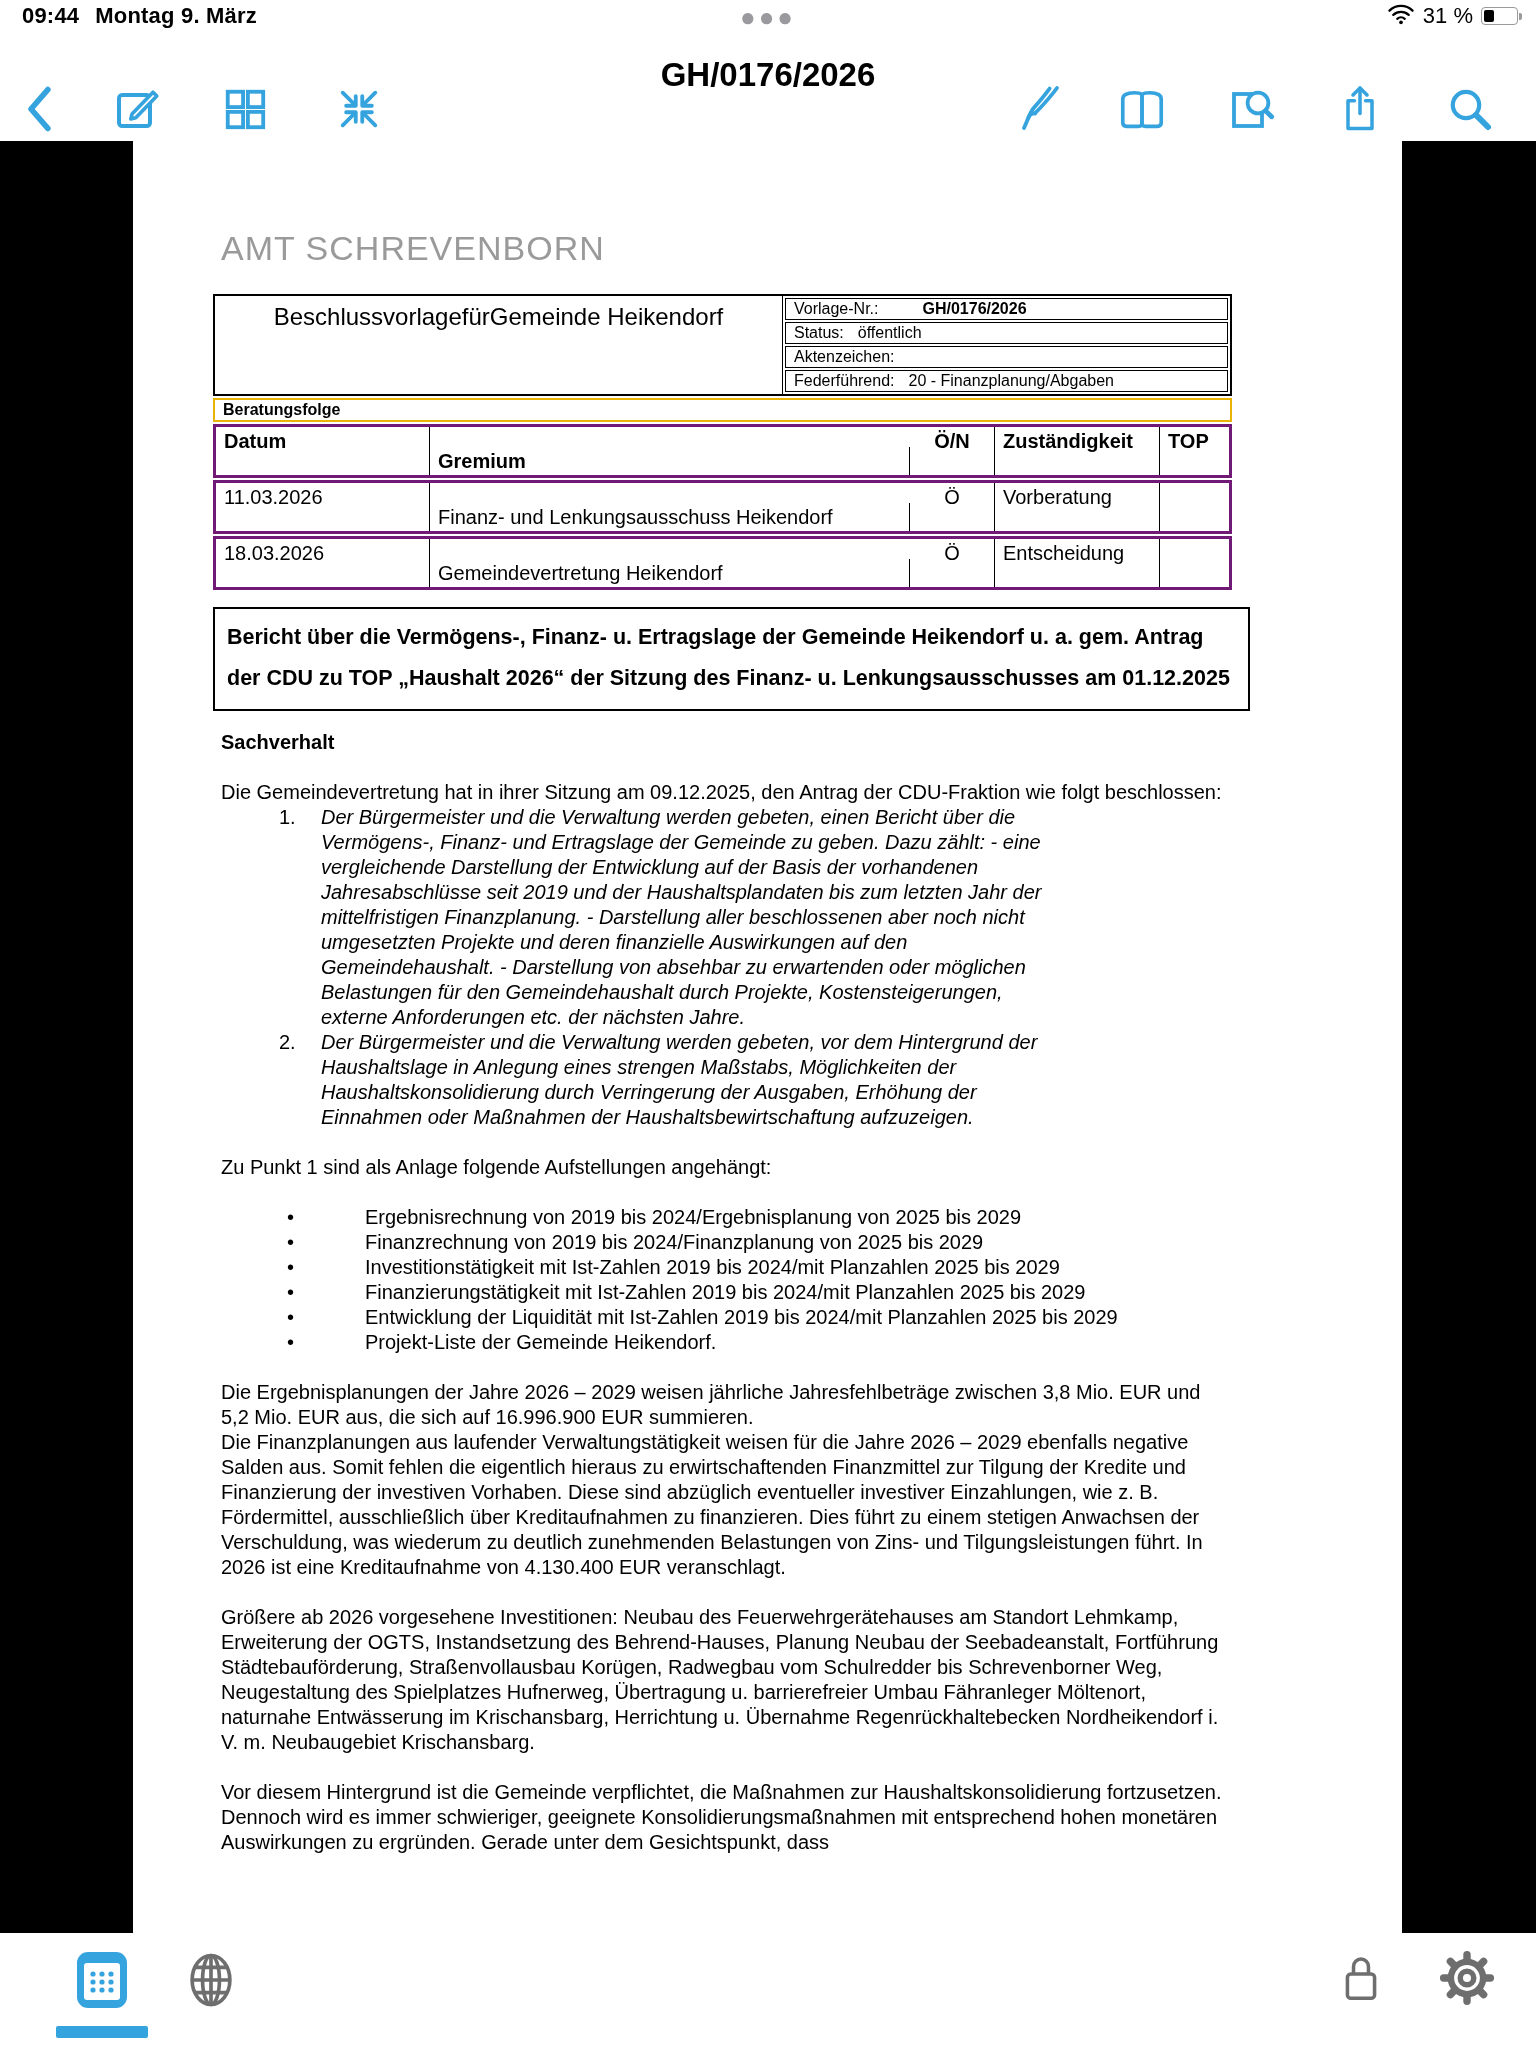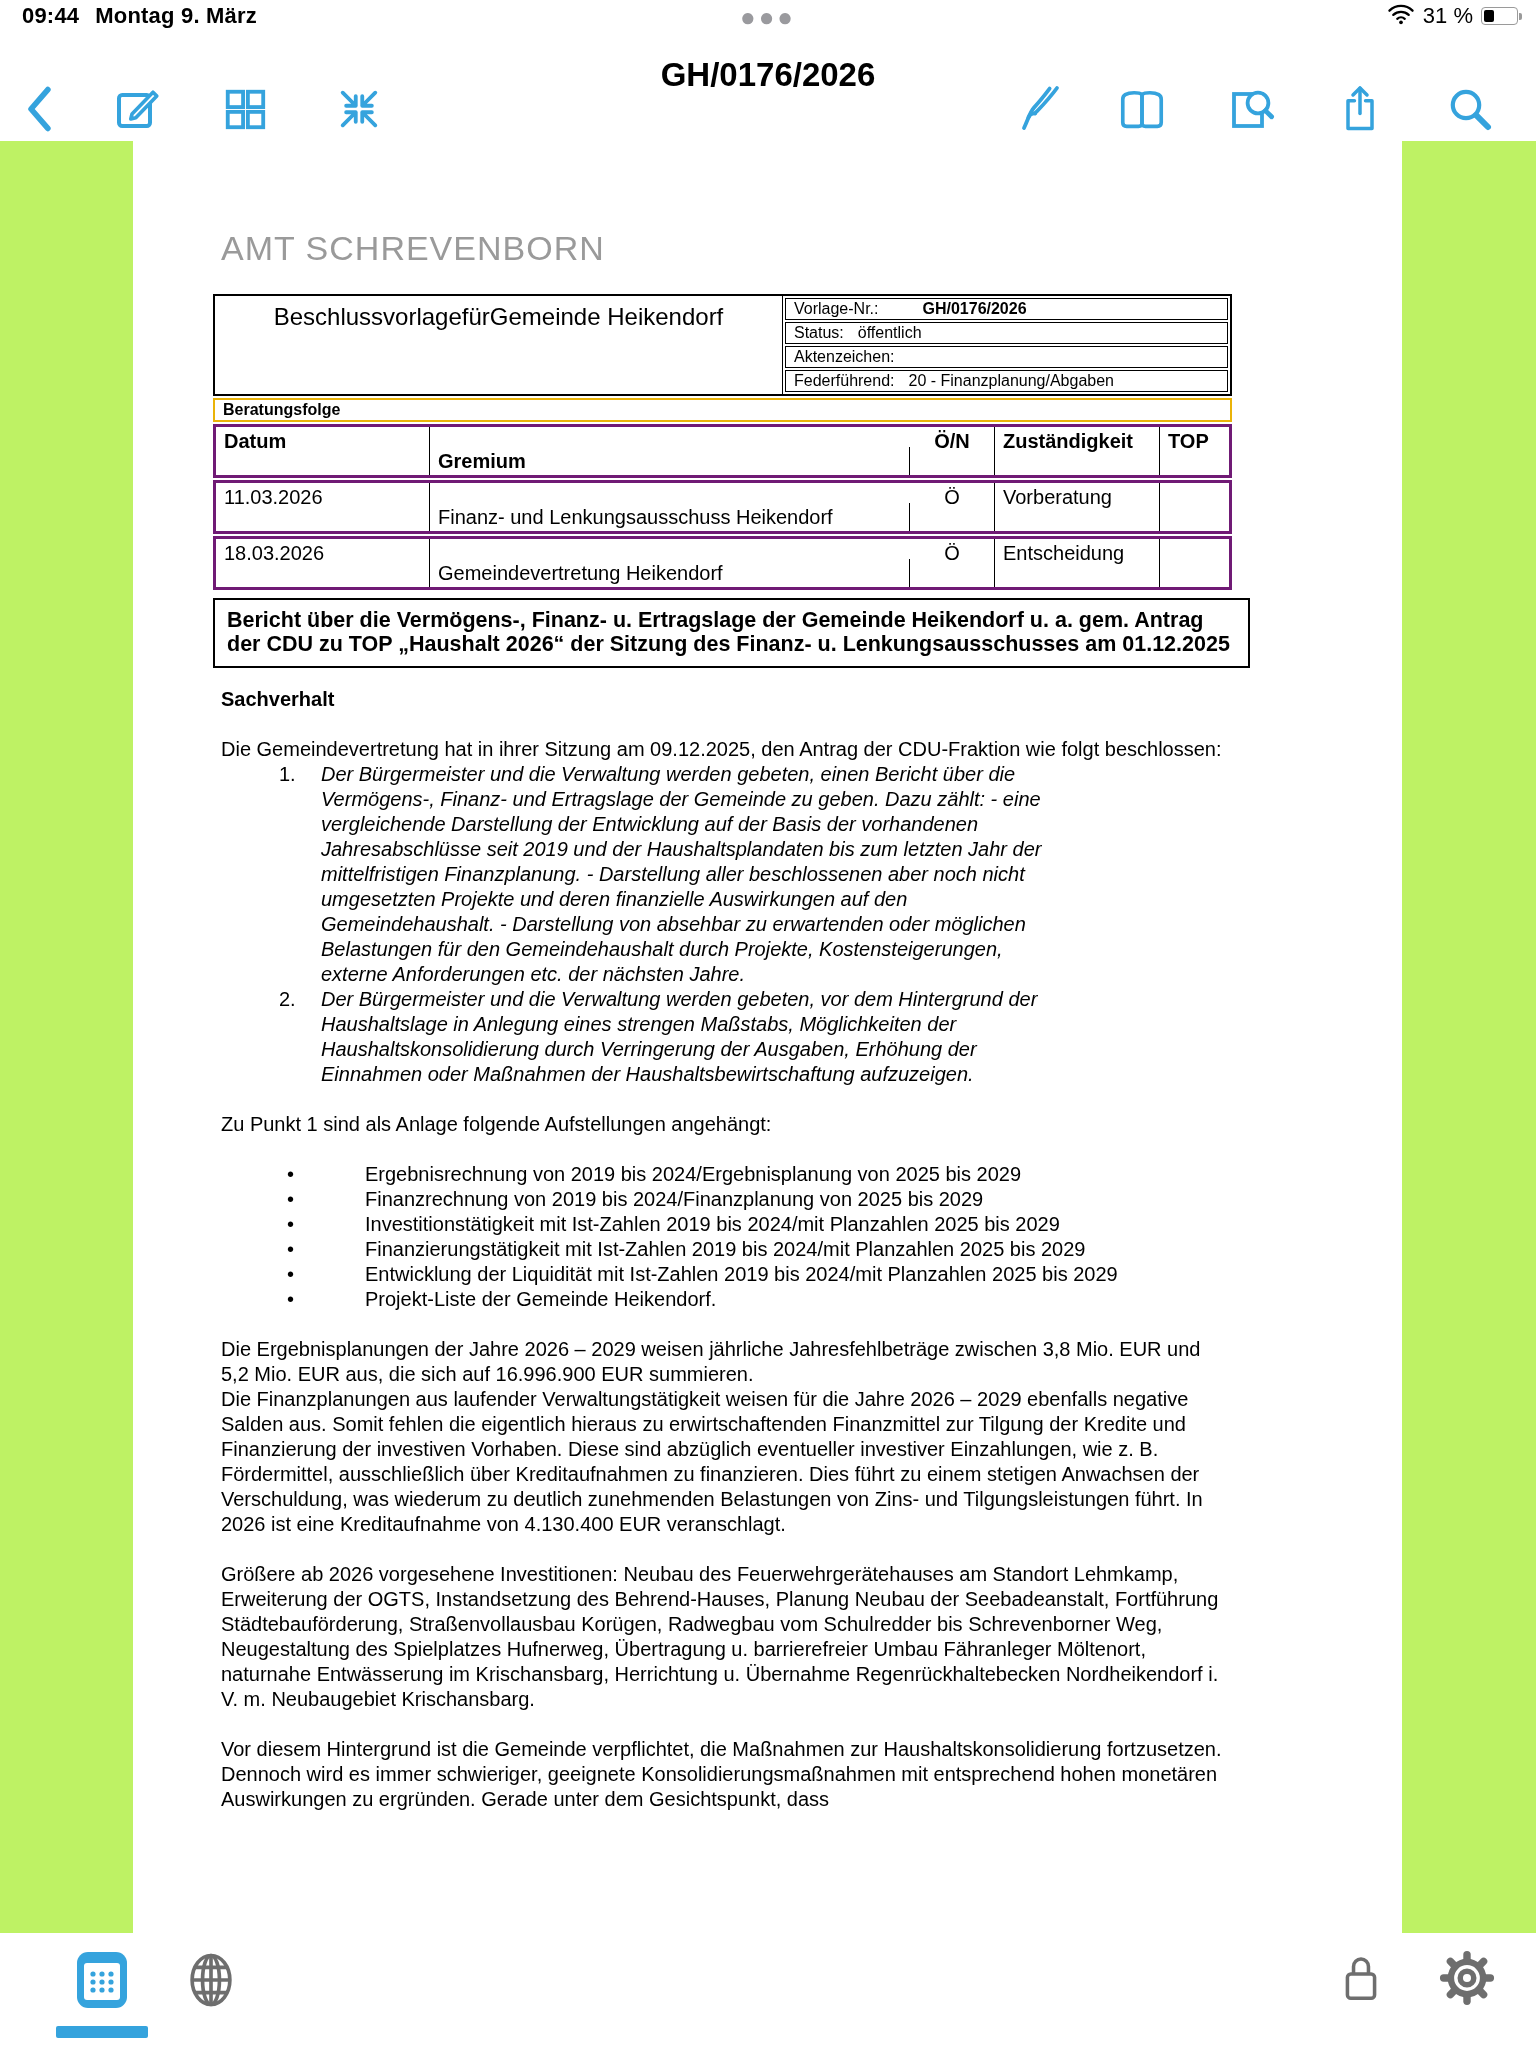--- a/index.html
+++ b/index.html
@@ -17,21 +17,21 @@
   .sb-batt-txt { font-size:22px; font-weight:400; }
   .batt { position:relative; width:37px; height:18px; border:1.5px solid #9a9a9a; border-radius:4px; }
   .batt .fill { position:absolute; left:2px; top:2px; bottom:2px; width:10px; background:#000; border-radius:2px; }
   .batt .nub { position:absolute; right:-5px; top:5px; width:3px; height:7px; background:#9a9a9a; border-radius:0 2px 2px 0; }
   
   .toolbar { position:absolute; top:32px; left:0; right:0; height:109px; background:#fff; }
   .tb-title { position:absolute; left:0; right:0; top:24px; text-align:center; font-size:33px; font-weight:700; }
   .tb-ic { position:absolute; top:51px; width:50px; height:52px; display:flex; align-items:center; justify-content:center; cursor:pointer; }
   .tb-ic svg { display:block; }
   
-  .viewer { position:absolute; top:141px; left:0; right:0; bottom:115px; background:#bef264;padding-left:40px; }
+  .viewer { position:absolute; top:141px; left:0; right:0; bottom:115px; background:#000000;padding-left:40px; }
   .page { position:absolute; left:133px; top:0; width:1269px; height:100%; background:#fff; overflow:hidden; }
   .page-inner { padding:88px 0 0 80px; width:1269px; }
   .doc-logo { font-size:34px; color:#9a9a9a; letter-spacing:1px; margin-left:8px; }
   
   .hdr-table { margin-top:26px; width:1019px; border:2px solid #000; display:flex; }
   .hdr-left { width:568px; border-right:1px solid #000; display:flex; flex-direction:row;
               justify-content:center; text-align:center; font-size:24px; line-height:34px; padding:4px 0; }
   .hdr-right { flex:1; padding:2px; display:flex; flex-direction:column; gap:2px; }
   .hdr-field { border:1px solid #000; flex:1; display:flex; align-items:center; font-size:16px; padding:1px 8px; }
   .hdr-field .val { margin-left:14px; }
@@ -39,22 +39,22 @@
   
   .bf { width:1019px; margin-top:2px; display:flex; flex-direction:column; gap:2px; }
   .bf-row { border:3px solid #701a75; display:flex; font-size:20px; line-height:26px; }
   .bf-row.head, .bf-label { font-weight:700; }
   .bf-label { border:2px solid #eab308; padding:1px 8px; }
   .bf-c { padding:1px 8px; border-right:1px solid #000; }
   .bf-c:last-child { border-right:none; }
   .c-datum { width:214px; } .c-gremium { width:480px;margin-top:20px; } .c-oen { width:85px; text-align:center; }
   .c-zust { width:165px; } .c-top { flex:1; }
   
-  .subject { width:1037px; margin-top:8px; border:2px solid #000; padding:8px 14px 10px 12px;
-             font-weight:700; font-size:21.5px; line-height:24px; }
+  .subject { width:1037px; margin-top:17px; border:2px solid #000; padding:8px 14px 10px 12px;
+             font-weight:700; font-size:21.5px; line-height:41px; }
   
   .body-txt { width:1004px; margin-left:8px; font-size:20px; line-height:25px; }
   .sec-head { margin-top:19px; font-weight:700; }
   .para { margin-top:25px; }
   .para.tight { margin-top:0; }
   .num-item { display:flex; }
   .num-item .num { width:100px; padding-left:58px; }
   .num-item .txt { width:740px; font-style:italic; }
   .b-row { display:flex; }
   .b-dot { width:144px; padding-left:66px; }

